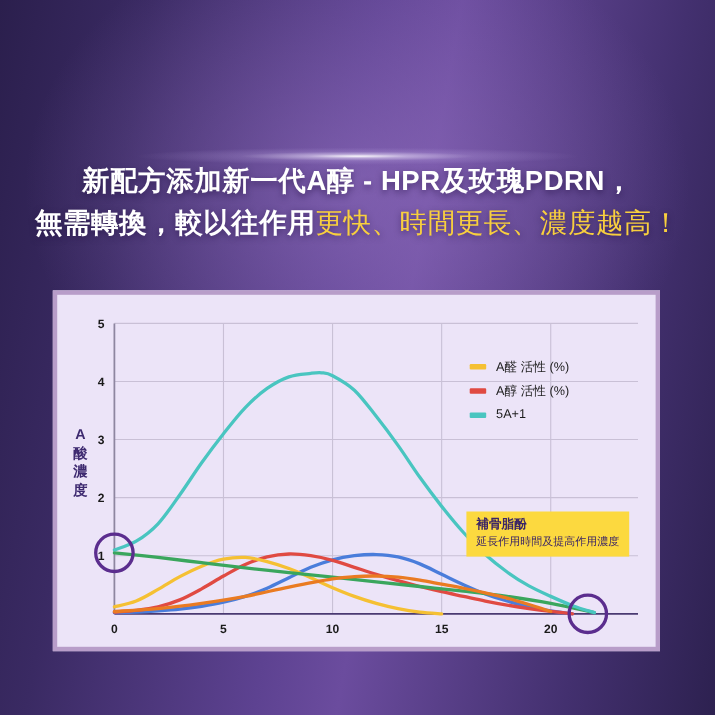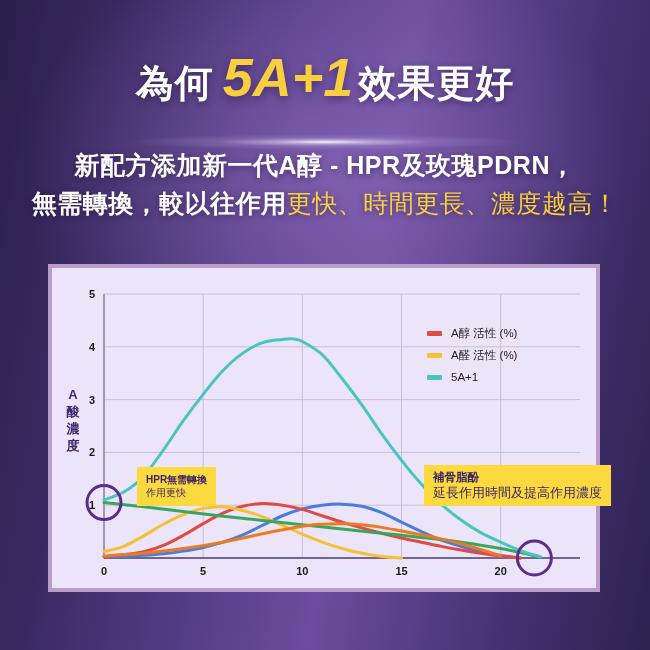--- a/index.html
+++ b/index.html
@@ -154,21 +154,21 @@
   }
   .anno-sub {
     display: block;
     font-size: 10px;
     color: #3b2566;
     white-space: nowrap;
   }
   #anno-hpr  { left: 85px;  top: 199px; }
   #anno-bak  { left: 372px; top: 197px; }
   #anno-bak .anno-title { font-size: 11.5px; }
-  #anno-bak .anno-sub   { font-size: 13px; margin-top: 2px; }
+  #anno-bak .anno-sub   { font-size: 10px; margin-top: 2px; }
 
   
   #y-axis-title {
     position: absolute;
     left: 12px;
     top: 118px;
     width: 18px;
     text-align: center;
     font-size: 13px;
     font-weight: bold;
@@ -177,23 +177,20 @@
   }
   #y-axis-title span { display: block; }
 </style>
 </head>
 <body>
 
 <div id="poster">
 
   <div id="light-streak"></div>
 
-  <div id="headline">
-    <span class="hl-cjk">為何</span><span class="hl-accent">5A+1</span><span class="hl-cjk">效果更好</span>
-  </div>
 
   <div id="subtitle">
     <div class="sub-line">
       <span class="sub-white">新配方添加新一代A醇 - HPR及玫瑰PDRN，</span>
     </div>
     <div class="sub-line">
       <span class="sub-white">無需轉換，較以往作用</span><span class="sub-yellow">更快、時間更長、濃度越高！</span>
     </div>
   </div>
 
@@ -243,37 +240,33 @@
 
     <div id="y-axis-title">
         <span>A</span>
         <span>酸</span>
         <span>濃</span>
         <span>度</span>
       </div>
 
     <div id="legend">
         <div class="legend-row">
+          <span class="legend-swatch" style="background: rgb(245, 192, 51);"></span>
+          <span class="legend-label">A醛 活性 (%)</span>
+        </div>
+        <div class="legend-row">
           <span class="legend-swatch" style="background: rgb(224, 74, 66);"></span>
           <span class="legend-label">A醇 活性 (%)</span>
-        </div>
-        <div class="legend-row">
-          <span class="legend-swatch" style="background: rgb(245, 192, 51);"></span>
-          <span class="legend-label">A醛 活性 (%)</span>
         </div>
         <div class="legend-row">
           <span class="legend-swatch" style="background: rgb(73, 197, 192);"></span>
           <span class="legend-label">5A+1</span>
         </div>
       </div>
 
-    <div class="anno" id="anno-hpr">
-      <span class="anno-title">HPR無需轉換</span>
-      <span class="anno-sub">作用更快</span>
-    </div>
 
     <div class="anno" id="anno-bak">
       <span class="anno-title">補骨脂酚</span>
       <span class="anno-sub">延長作用時間及提高作用濃度</span>
     </div>
 
   </div>
 
 </div>
 

